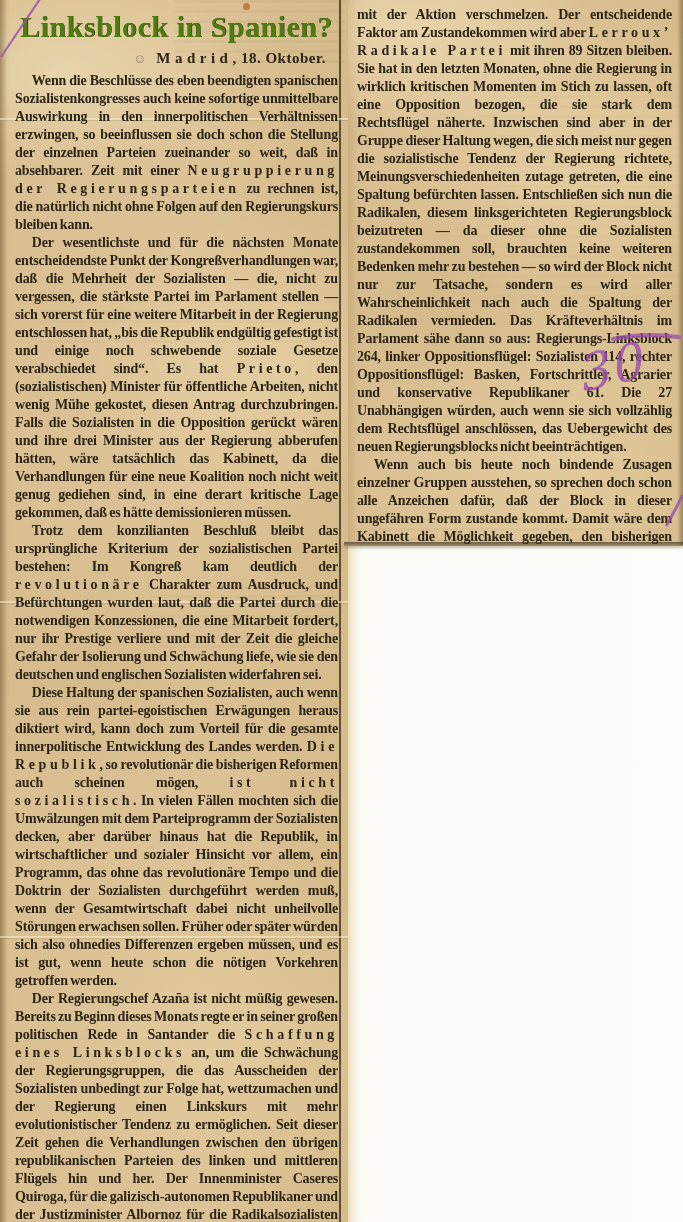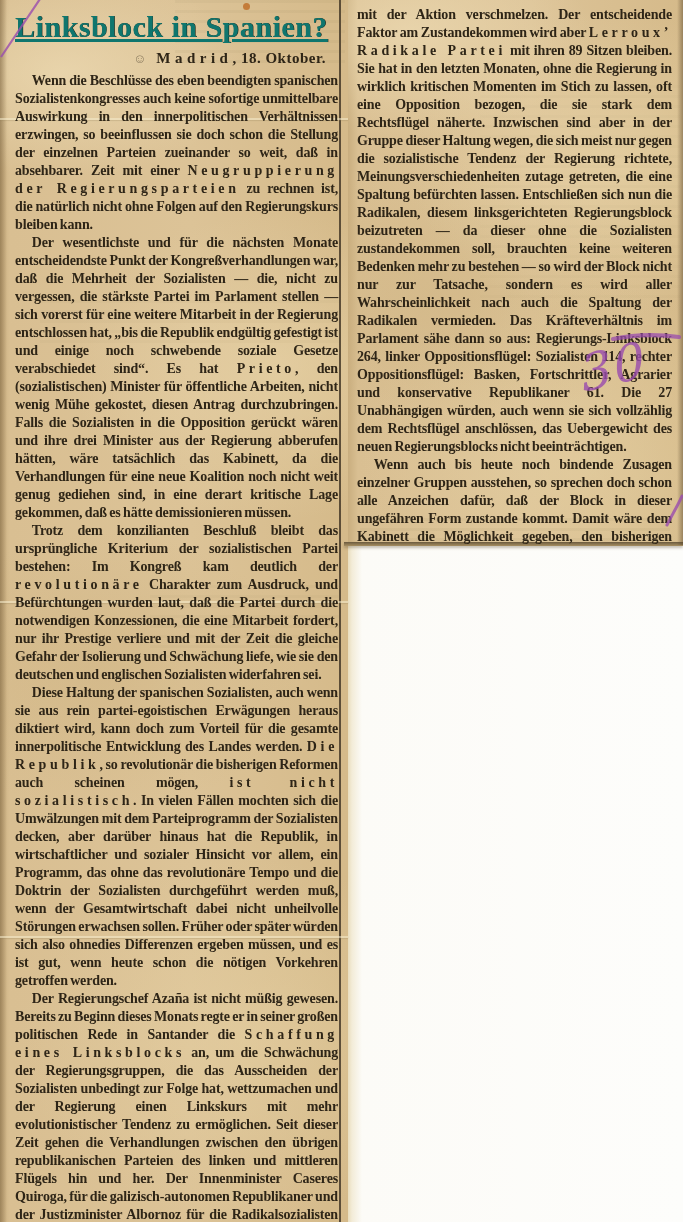--- a/index.html
+++ b/index.html
@@ -30,22 +30,22 @@
 
   
   .ghost{position:absolute;opacity:.5;filter:blur(.6px);pointer-events:none;
     background:repeating-linear-gradient(180deg, rgba(112,104,66,.12) 0 3px, rgba(0,0,0,0) 3px 10px);}
   .crease{position:absolute;height:2px;background:rgba(246,236,206,.55);box-shadow:0 1px 1px rgba(140,118,80,.25);}
 
   
   .col{position:absolute;color:#2e2517;font-weight:bold;}
   .col-left{left:0;top:0;width:348px;height:1222px;padding:6px 10px 0 15px;box-sizing:border-box;}
   .col-right{left:348px;top:0;width:330px;height:545px;padding:6px 6px 0 9px;box-sizing:border-box;overflow:hidden;}
-  .headline{font-size:30px;line-height:1.25;text-align:left;letter-spacing:.5px;
-    color:#0f766e;text-shadow:.4px 0 0 #241c10;margin:2px 0 4px 0;text-decoration:underline;}
+  .headline{font-size:30px;line-height:1.25;text-align:center;letter-spacing:.5px;
+    color:#4d7c0f;text-shadow:.4px 0 0 #241c10;margin:2px 0 4px 0;}
   .dateline{font-size:15px;text-align:right;padding-right:12px;margin:0 0 5px 0;letter-spacing:.5px;}
   .dateline .city{letter-spacing:.3em;}
   .ornament{opacity:.5;font-size:13px;letter-spacing:0;margin-right:10px;}
   .body-text{font-size:14px;line-height:18px;text-align:justify;letter-spacing:-.15px;word-spacing:-1px;}
   .body-text p{margin:0;text-indent:1.2em;}
   .body-text p.cont{text-indent:0;}
   .sp{letter-spacing:.26em;}
 
   
   .pencil{position:absolute;pointer-events:none;}

